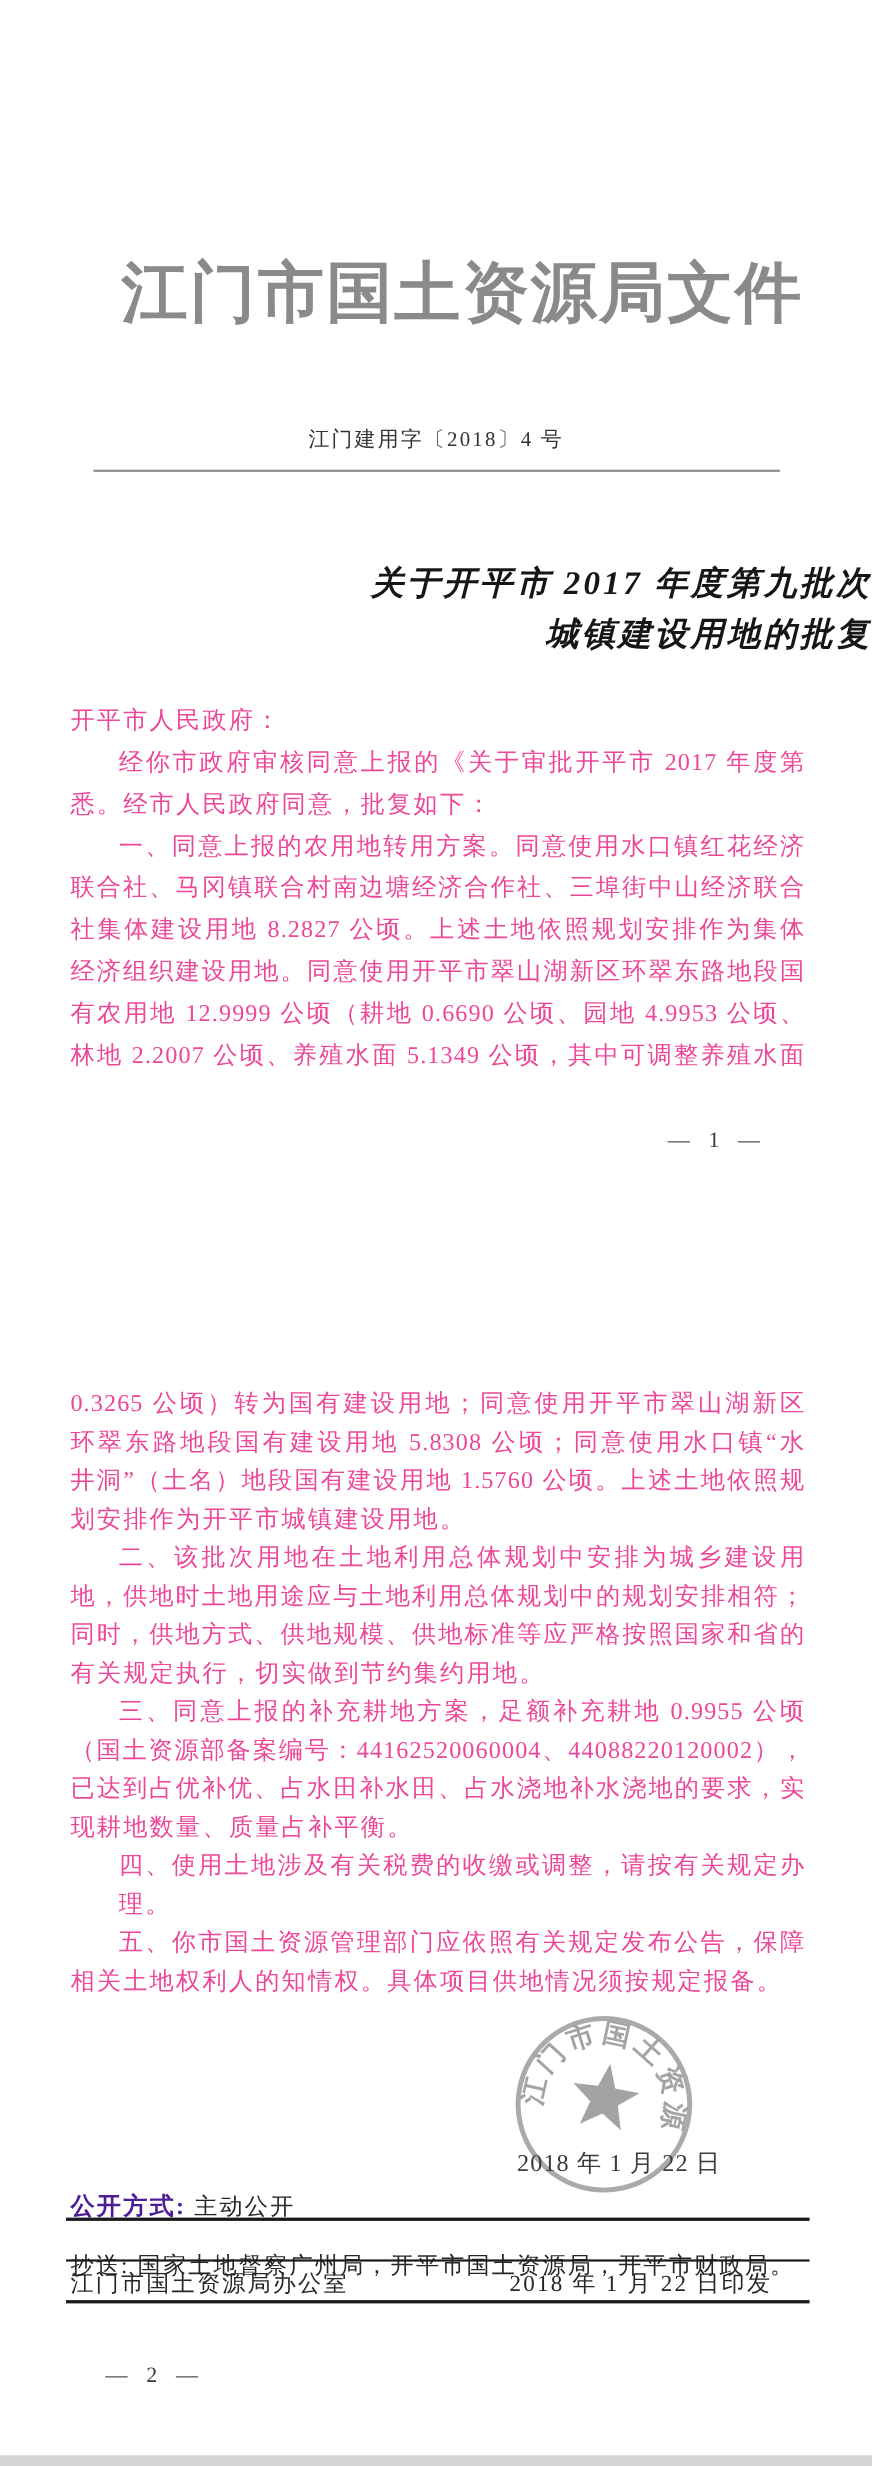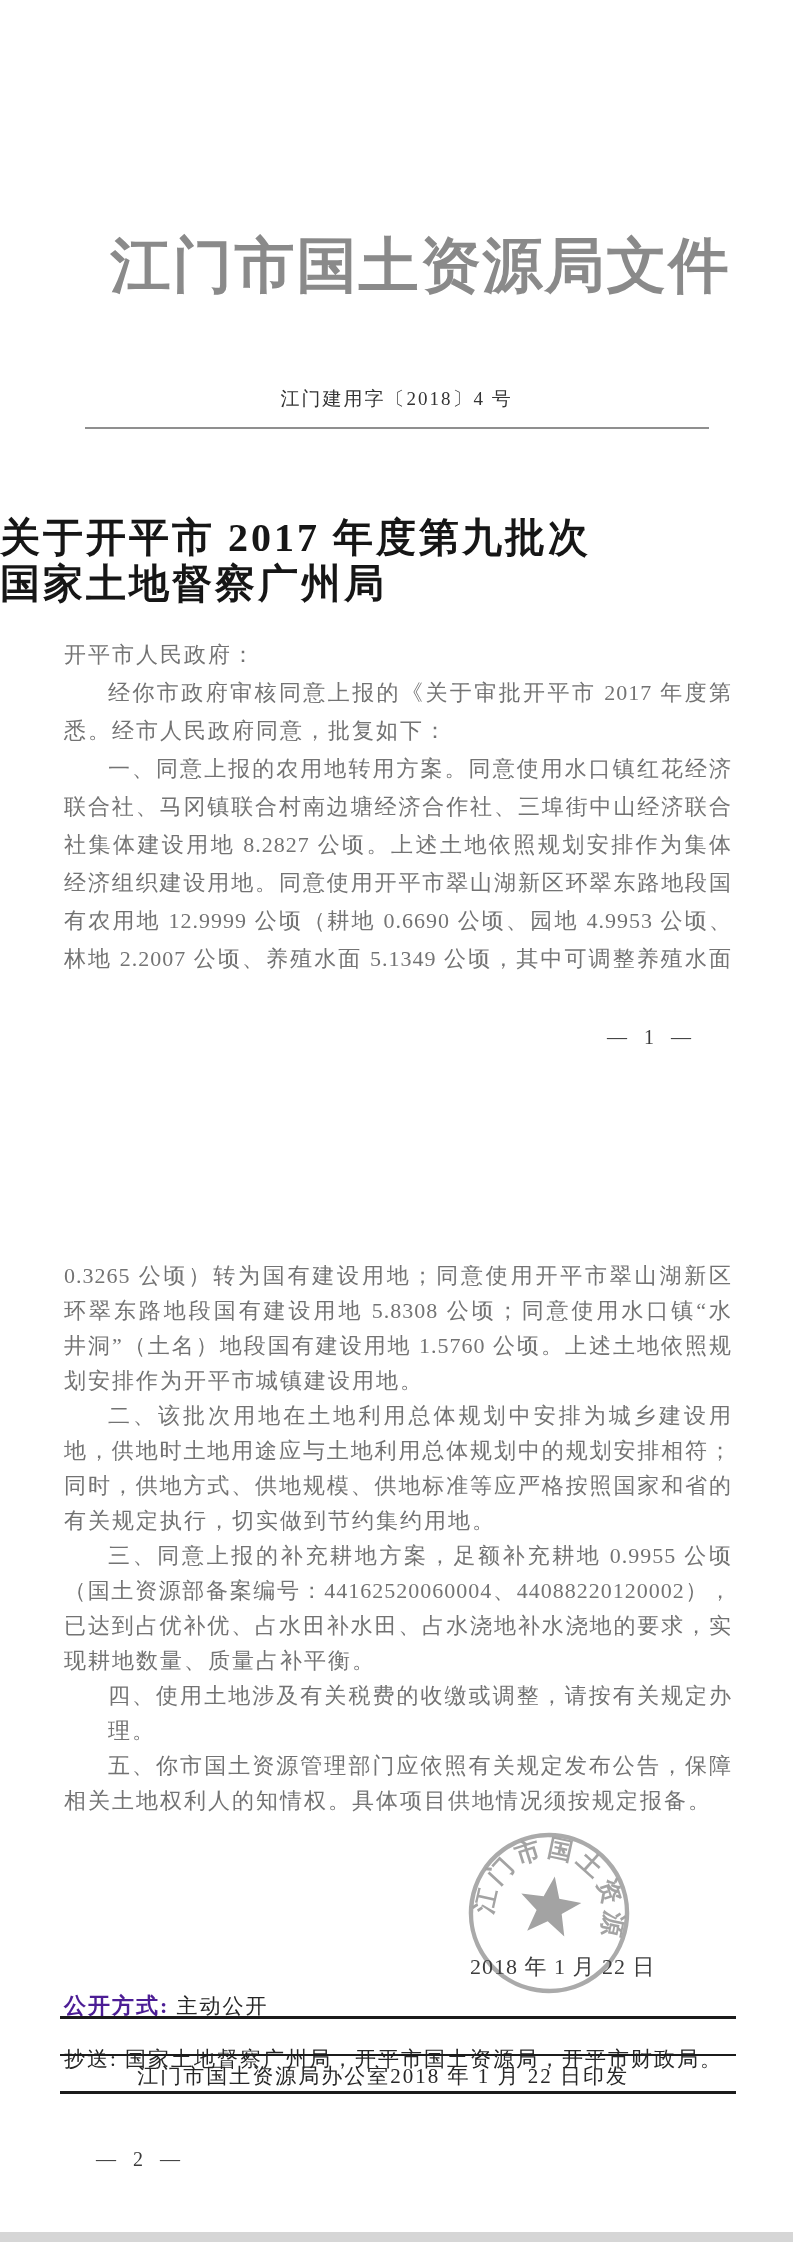--- a/index.html
+++ b/index.html
@@ -25,29 +25,29 @@
     position:absolute;top:386px;left:0;width:100%;
     text-align:center;
     font-size:19px;letter-spacing:2px;color:#333;
   }
   .rule{
     position:absolute;top:427px;left:85px;width:624px;height:2px;
     background:#8f8f8f;
   }
   .doc-title{
     position:absolute;left:0;width:100%;
-    text-align:left;
-    font-size:40px;font-weight:bold;color:#161616;
-    letter-spacing:3px;white-space:nowrap;
+    text-align:right;
+    font-size:30px;font-weight:bold;color:#161616;
+    letter-spacing:3px;white-space:nowrap;font-style:italic;
   }
   .doc-title.l1{top:510px;}
   .doc-title.l2{top:556px;}
   .body-block{
     position:absolute;left:64px;width:668px;
-    font-size:22px;color:#737373;
+    font-size:22px;color:#ec4899;
   }
   .body-block.p1{top:636px;line-height:38px;}
   .body-block.p2{top:1258px;line-height:35px;}
   .line{letter-spacing:2px;white-space:nowrap;}
   .line.full{
     white-space:normal;
     letter-spacing:1px;
     text-align:justify;
     text-align-last:justify;
   }
@@ -68,21 +68,21 @@
     font-size:22px;color:#3c3c3c;letter-spacing:1px;
     white-space:nowrap;
   }
   .foot-row{
     position:absolute;left:64px;width:672px;
     font-size:21px;color:#262626;letter-spacing:2px;white-space:nowrap;
   }
   .foot-pub{top:1991px;}
   .foot-pub .lbl{font-weight:bold;font-size:22px;color:#4c1d95;}
   .foot-cc{top:2028px;margin-top:17px;}
-  .foot-office{top:2062px;display:flex;justify-content:center;padding-right:34px;box-sizing:border-box;}
+  .foot-office{top:2062px;display:flex;justify-content:space-between;padding-right:34px;box-sizing:border-box;}
   .foot-div{position:absolute;left:60px;width:676px;background:#1b1b1b;}
   .fd1{top:2016px;height:3px;}
   .fd2{top:2054px;height:2px;}
   .fd3{top:2091px;height:3px;}
   .bottom-strip{
     position:absolute;bottom:0;left:0;width:100%;height:10px;
     background:#d6d6d6;
   }
   .seal-circle{fill:none;stroke:#989898;stroke-width:4.5;}
   .seal-star{fill:#8f8f8f;}
@@ -93,21 +93,21 @@
 
 <div class="sheet">
 
   <div class="letterhead">江门市国土资源局文件</div>
 
   <div class="docnum">江门建用字〔2018〕4 号</div>
 
   <div class="rule"></div>
 
   <div class="doc-title l1">关于开平市 2017 年度第九批次</div>
-  <div class="doc-title l2">国家土地督察广州局</div>
+  <div class="doc-title l2">城镇建设用地的批复</div>
 
   <div class="body-block p1">
     <div class="line">开平市人民政府：</div>
     <div class="line full indent">经你市政府审核同意上报的《关于审批开平市 2017 年度第</div>
     <div class="line">悉。经市人民政府同意，批复如下：</div>
     <div class="line full indent">一、同意上报的农用地转用方案。同意使用水口镇红花经济</div>
     <div class="line full">联合社、马冈镇联合村南边塘经济合作社、三埠街中山经济联合</div>
     <div class="line full">社集体建设用地 8.2827 公顷。上述土地依照规划安排作为集体</div>
     <div class="line full">经济组织建设用地。同意使用开平市翠山湖新区环翠东路地段国</div>
     <div class="line full">有农用地 12.9999 公顷（耕地 0.6690 公顷、园地 4.9953 公顷、</div>

